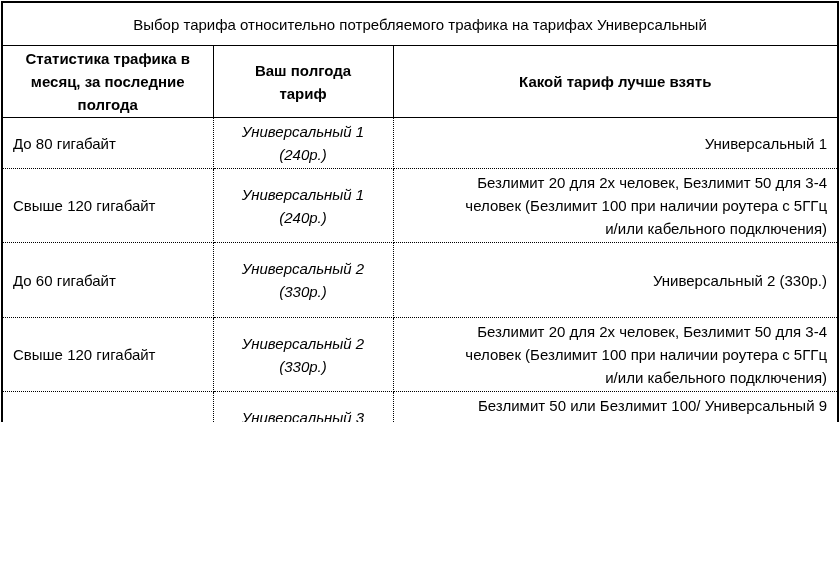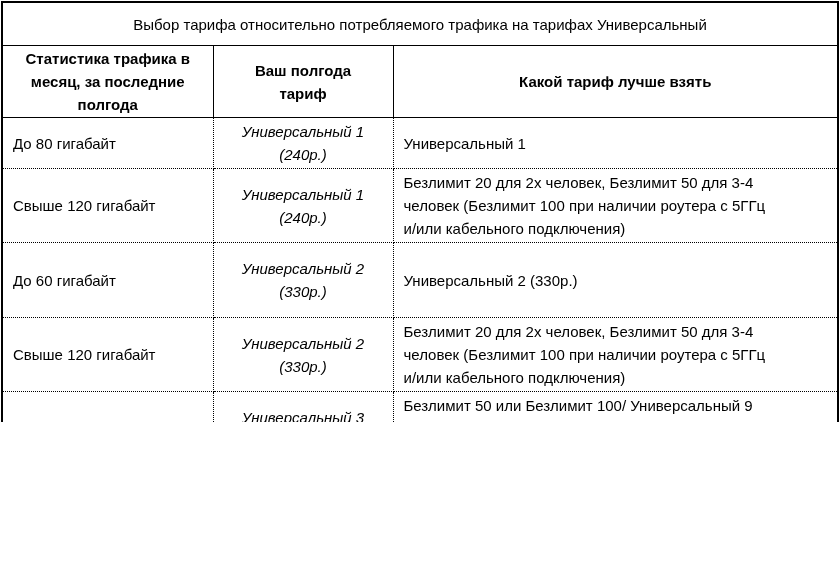--- a/index.html
+++ b/index.html
@@ -53,21 +53,21 @@
 
   
   tbody td {
     border: 1px dotted #000000;
     vertical-align: middle;
     padding: 2px 10px;
   }
   tbody td.col-traffic { text-align: left; }
   tbody td.col-current { text-align: center; padding: 2px 4px; font-style: italic; }
   tbody td.col-current .wrap { display: inline-block; max-width: 150px; }
-  tbody td.col-reco { text-align: left; }
+  tbody td.col-reco { text-align: right; }
   tbody td.col-reco .wrap { display: inline-block; max-width: 372px; vertical-align: middle; }
 
   
   tbody tr:nth-child(1) td { height: 45px; }
   tbody tr:nth-child(2) td { height: 44px; }
   tbody tr:nth-child(3) td { height: 70px; }
   tbody tr:nth-child(4) td { height: 45px; }
   tbody tr:nth-child(5) td { height: 43px; }
   tbody tr:nth-child(6) td { height: 71px; }
   tbody tr:nth-child(7) td { height: 59px; }

